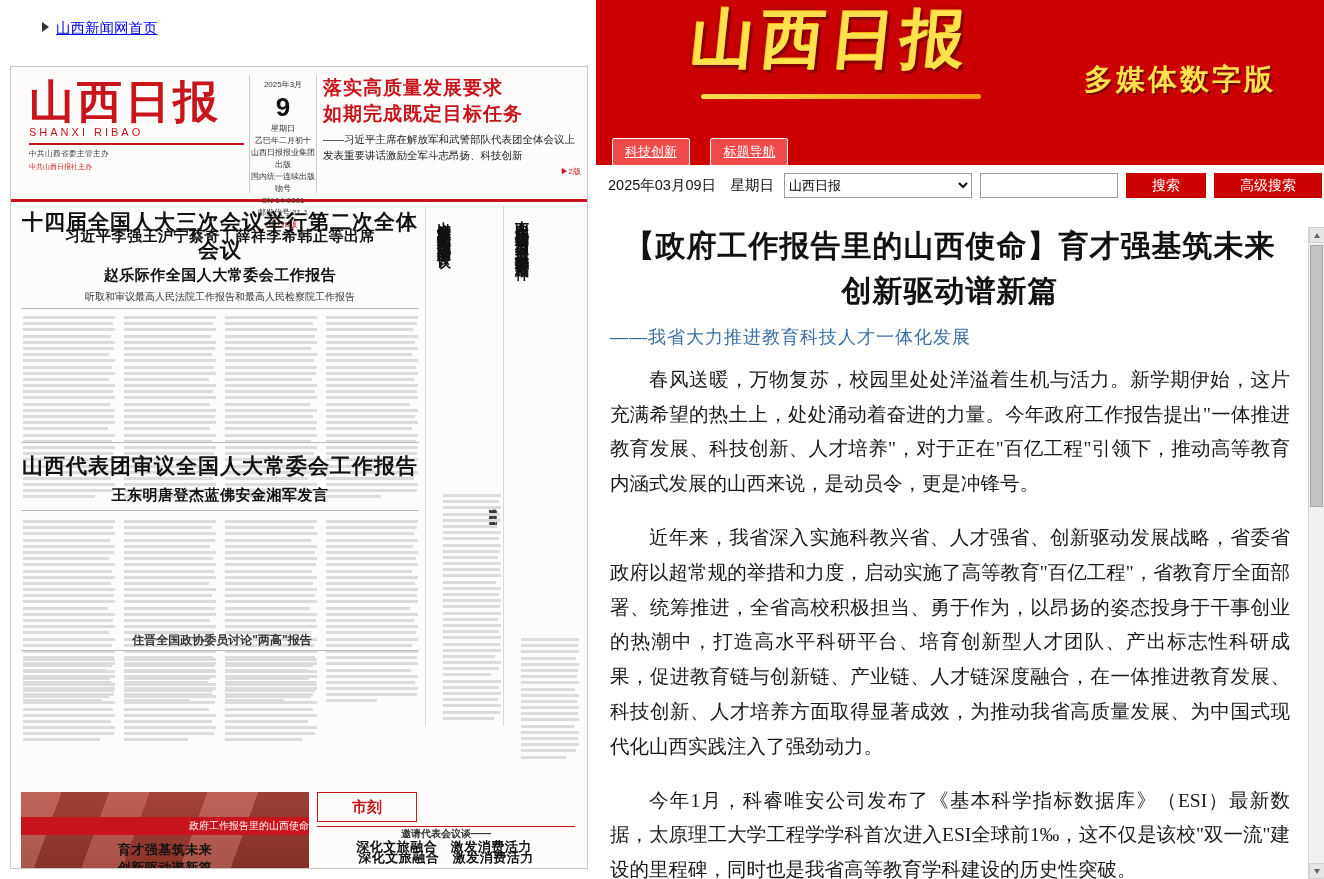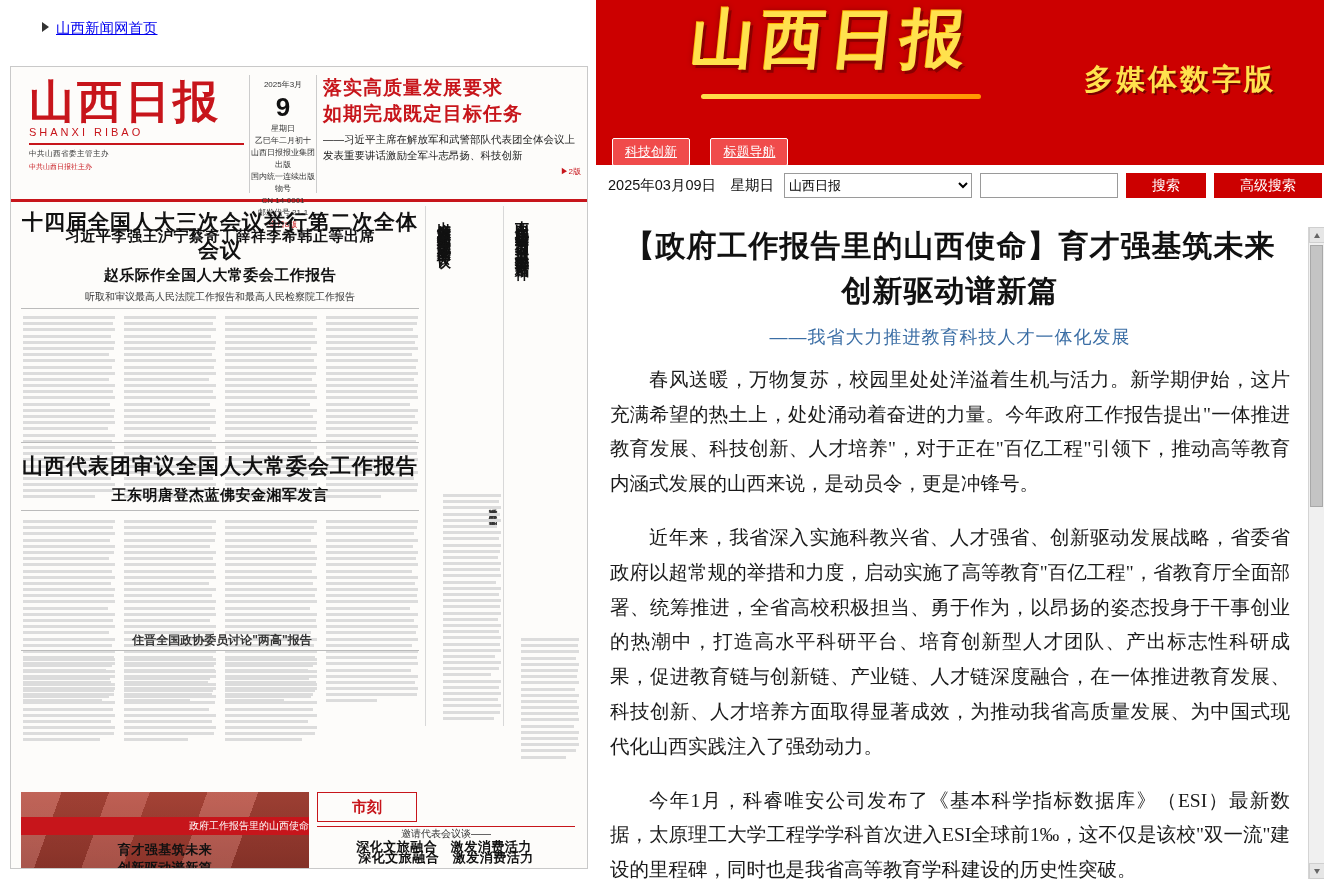--- a/index.html
+++ b/index.html
@@ -165,21 +165,21 @@
     position: absolute; left: 0; top: 205px; width: 728px; height: 674px;
     background: #fff; overflow: hidden;
     padding: 18px 34px 0 14px;
   }
   #article .title {
     font-family: "Liberation Serif", serif;
     font-size: 30px; font-weight: bold; color: #111;
     text-align: center; line-height: 1.5; letter-spacing: 1px;
   }
   #article .subtitle {
-    font-size: 18px; color: #3b6ea5; text-align: center;
+    font-size: 18px; color: #3b6ea5; 
     margin-top: 12px; letter-spacing: 1px;
   }
   #article .para {
     font-family: "Liberation Serif", serif;
     font-size: 19.5px; color: #1a1a1a; line-height: 1.78;
     text-indent: 2em; margin-top: 14px; text-align: justify;
   }
   #article .subhead {
     font-family: "Liberation Serif", serif;
     font-size: 19.5px; font-weight: bold; color: #111;
@@ -655,21 +655,21 @@
 
       </div>
 
       <div class="sect" style="position:absolute; left:10px; top:750px; width:288px;">
         <div class="redfill" style="font-size:10px; padding:2px 0;">政府工作报告里的山西使命</div>
         <div class="hl2" style="font-size:13px; margin-top:6px;">育才强基筑未来</div>
         <div class="hl2" style="font-size:13px;">创新驱动谱新篇</div>
       </div>
 
       <div class="sect" style="position:absolute; left:306px; top:760px; width:258px;">
-        <div class="hl3" style="font-size:10px;">邀请代表会议谈——</div>
+        <div class="hl3" style="font-size:10px;font-weight:bold;">邀请代表会议谈——</div>
         <div class="hl2" style="font-size:13px; margin-top:8px;">深化文旅融合　激发消费活力</div>
 
       </div>
     </div>
   </div>
 
   <div id="right-col">
 
     <div id="red-header">
       <div id="logo-wrap">

